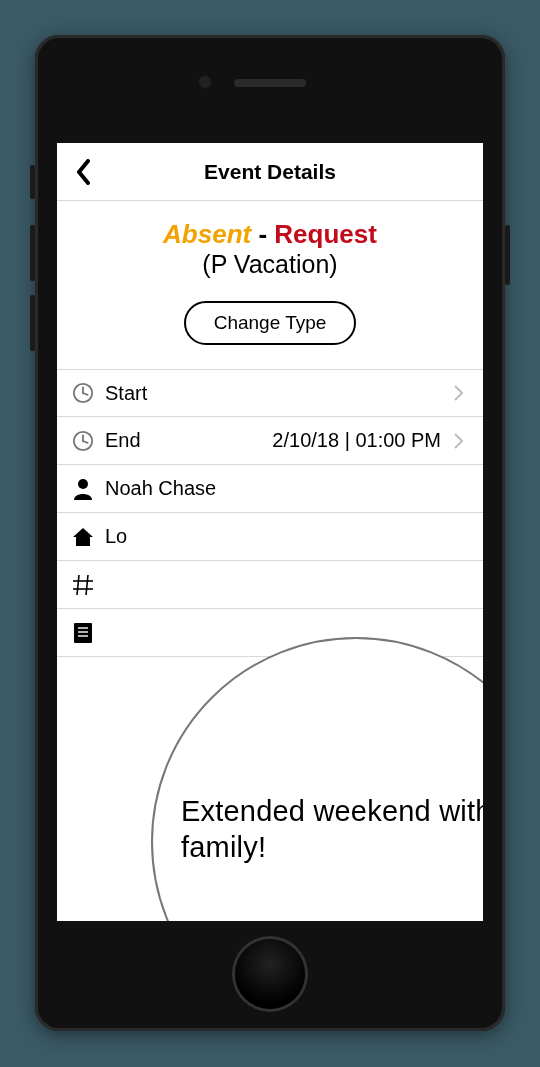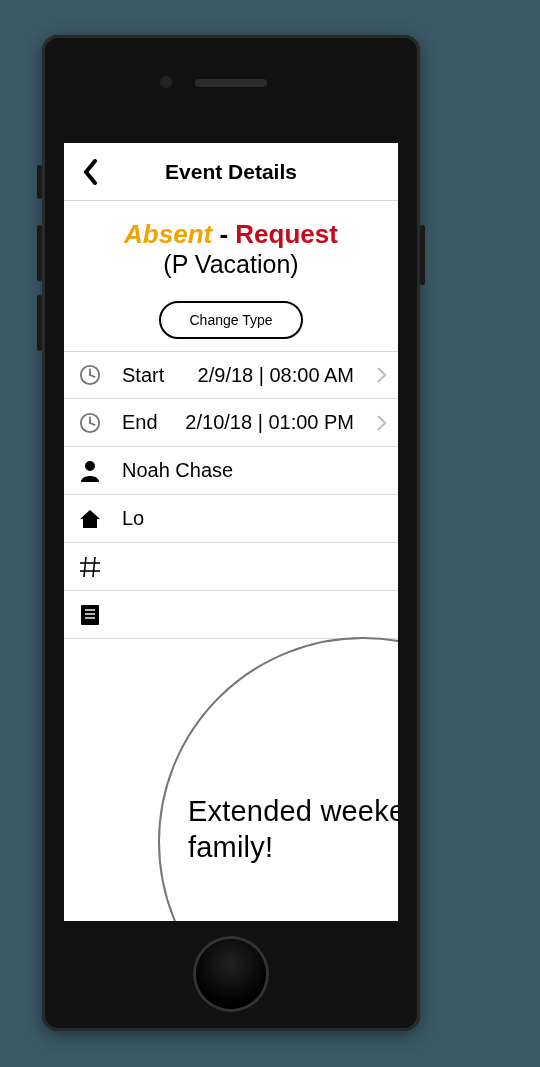--- a/index.html
+++ b/index.html
@@ -5,26 +5,26 @@
   * { box-sizing: border-box; margin: 0; padding: 0; }
   html, body {
     width: 540px;
     height: 1067px;
     background: #3a5a66;
     font-family: -apple-system, Helvetica, Arial, sans-serif;
     overflow: hidden;
   }
   .phone {
     position: absolute;
-    left: 42px;
+    left: 35px;
     top: 35px;
-    width: 378px;
+    width: 470px;
     height: 996px;
     background: #111;
-    border-radius: 16px;
+    border-radius: 24px;
     box-shadow: 0 4px 18px rgba(0,0,0,0.45), inset 0 0 0 3px #2a2a2a;
   }
   
   .side-btn { position: absolute; background: #1a1a1a; border-radius: 2px; }
   .mute   { left: -5px; top: 130px; width: 5px; height: 34px; }
   .volup  { left: -5px; top: 190px; width: 5px; height: 56px; }
   .voldn  { left: -5px; top: 260px; width: 5px; height: 56px; }
   .power  { right: -5px; top: 190px; width: 5px; height: 60px; }
 
   .speaker {
@@ -91,39 +91,38 @@
   .h-request { color: #c30b1c; }
   .headline-sub {
     font-size: 25px;
     font-weight: 400;
     color: #000;
     margin-top: 0;
   }
 
   .change-type {
     display: block;
-    margin: 14px auto 12px;
+    margin: 14px auto 24px;
     padding: 9px 28px;
-    font-size: 14px;
+    font-size: 19px;
     background: #fff;
     color: #000;
     border: 2px solid #000;
     border-radius: 28px;
     cursor: pointer;
   }
 
   .rows { margin-top: 6px; }
   .row {
     display: flex;
     align-items: center;
     height: 48px;
-    padding: 0 12px 0 10px;
+    padding: 0 20px 0 10px;
     border-bottom: 1px solid #d9d9d9;
     font-size: 20px;
-    gap: 10px;
   }
   .row:first-child { border-top: 1px solid #d9d9d9; }
   .row .icon {
     width: 32px;
     display: flex; align-items: center; justify-content: center;
     flex: 0 0 32px;
   }
   .row .label { margin-left: 6px; color: #000; }
   .row .spacer { flex: 1; }
   .row .value { color: #000; font-size: 20px; }
@@ -197,21 +196,20 @@
       <div class="row">
         <span class="icon">
           <svg width="22" height="22" viewBox="0 0 24 24">
               <circle cx="12" cy="12" r="10" fill="none" stroke="#777" stroke-width="2"></circle>
               <line x1="12" y1="12" x2="12" y2="6" stroke="#777" stroke-width="2" stroke-linecap="round"></line>
               <line x1="12" y1="12" x2="17" y2="14" stroke="#777" stroke-width="2" stroke-linecap="round"></line>
             </svg>
         </span>
         <span class="label">Start</span>
         <span class="spacer"></span>
-        <span class="value">2/9/18 | 08:00 AM</span>
         <span class="chev">
           <svg width="9" height="16" viewBox="0 0 9 16">
               <polyline points="1,1 8,8 1,15" fill="none" stroke="#bdbdbd" stroke-width="2"></polyline>
             </svg>
         </span>
       </div>
 
       <div class="row">
         <span class="icon">
           <svg width="22" height="22" viewBox="0 0 24 24">

